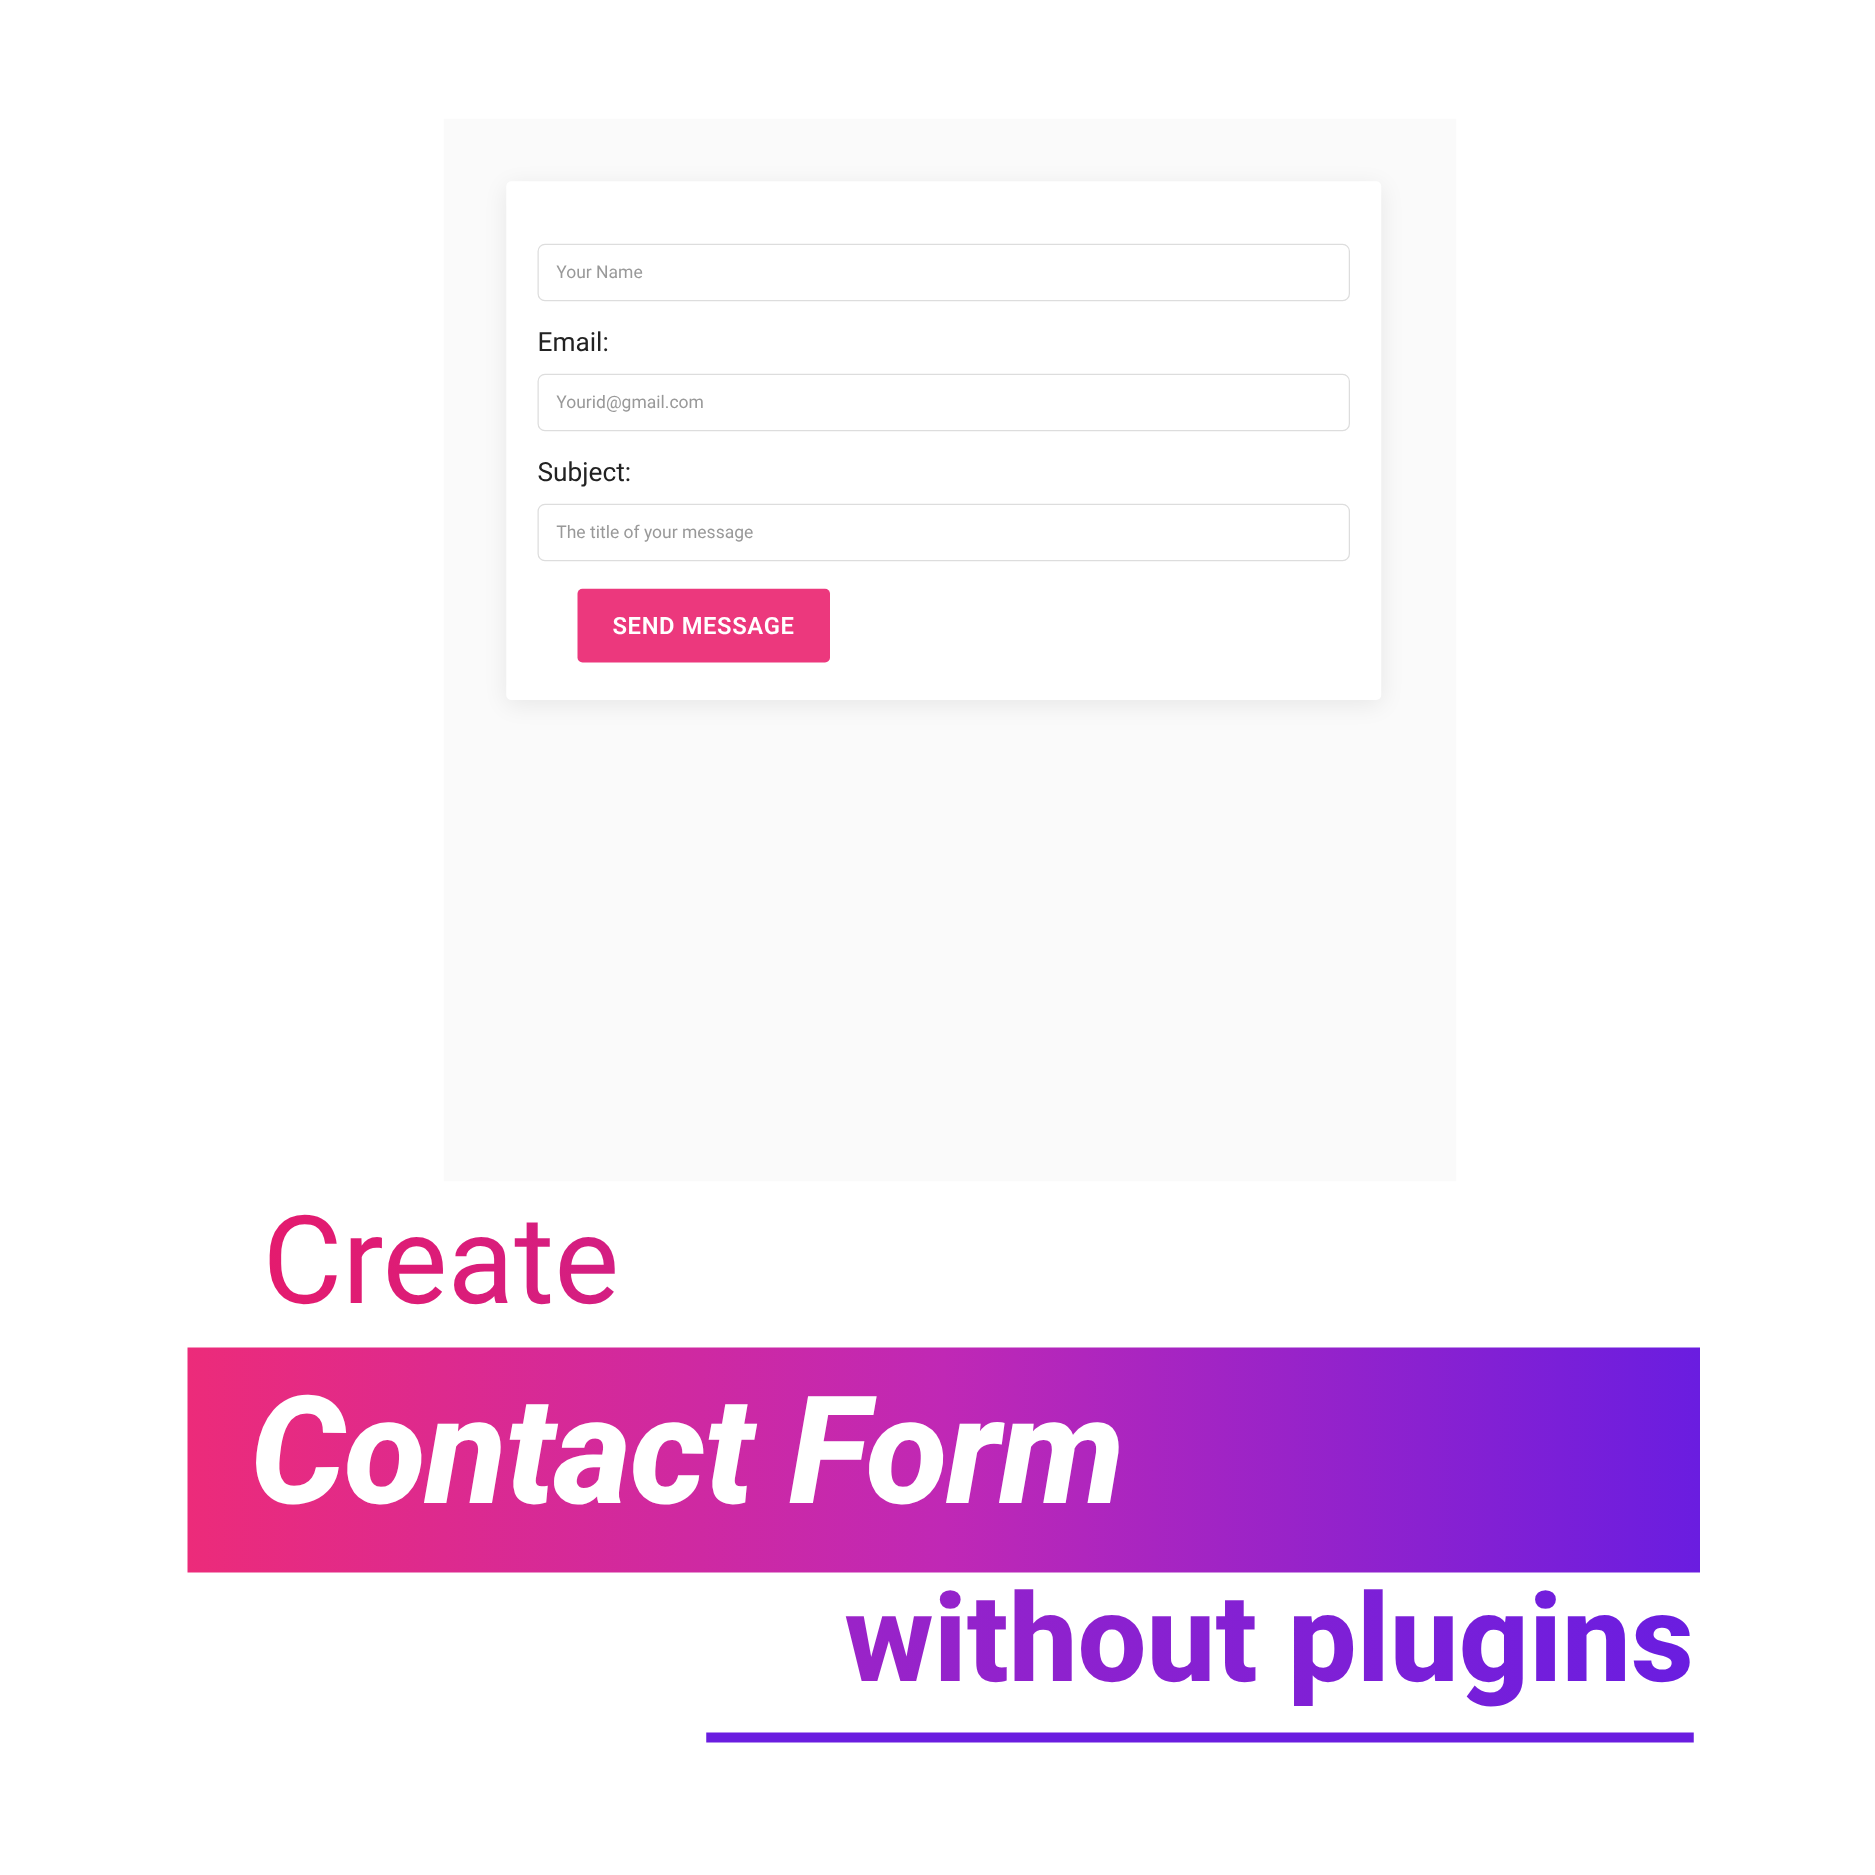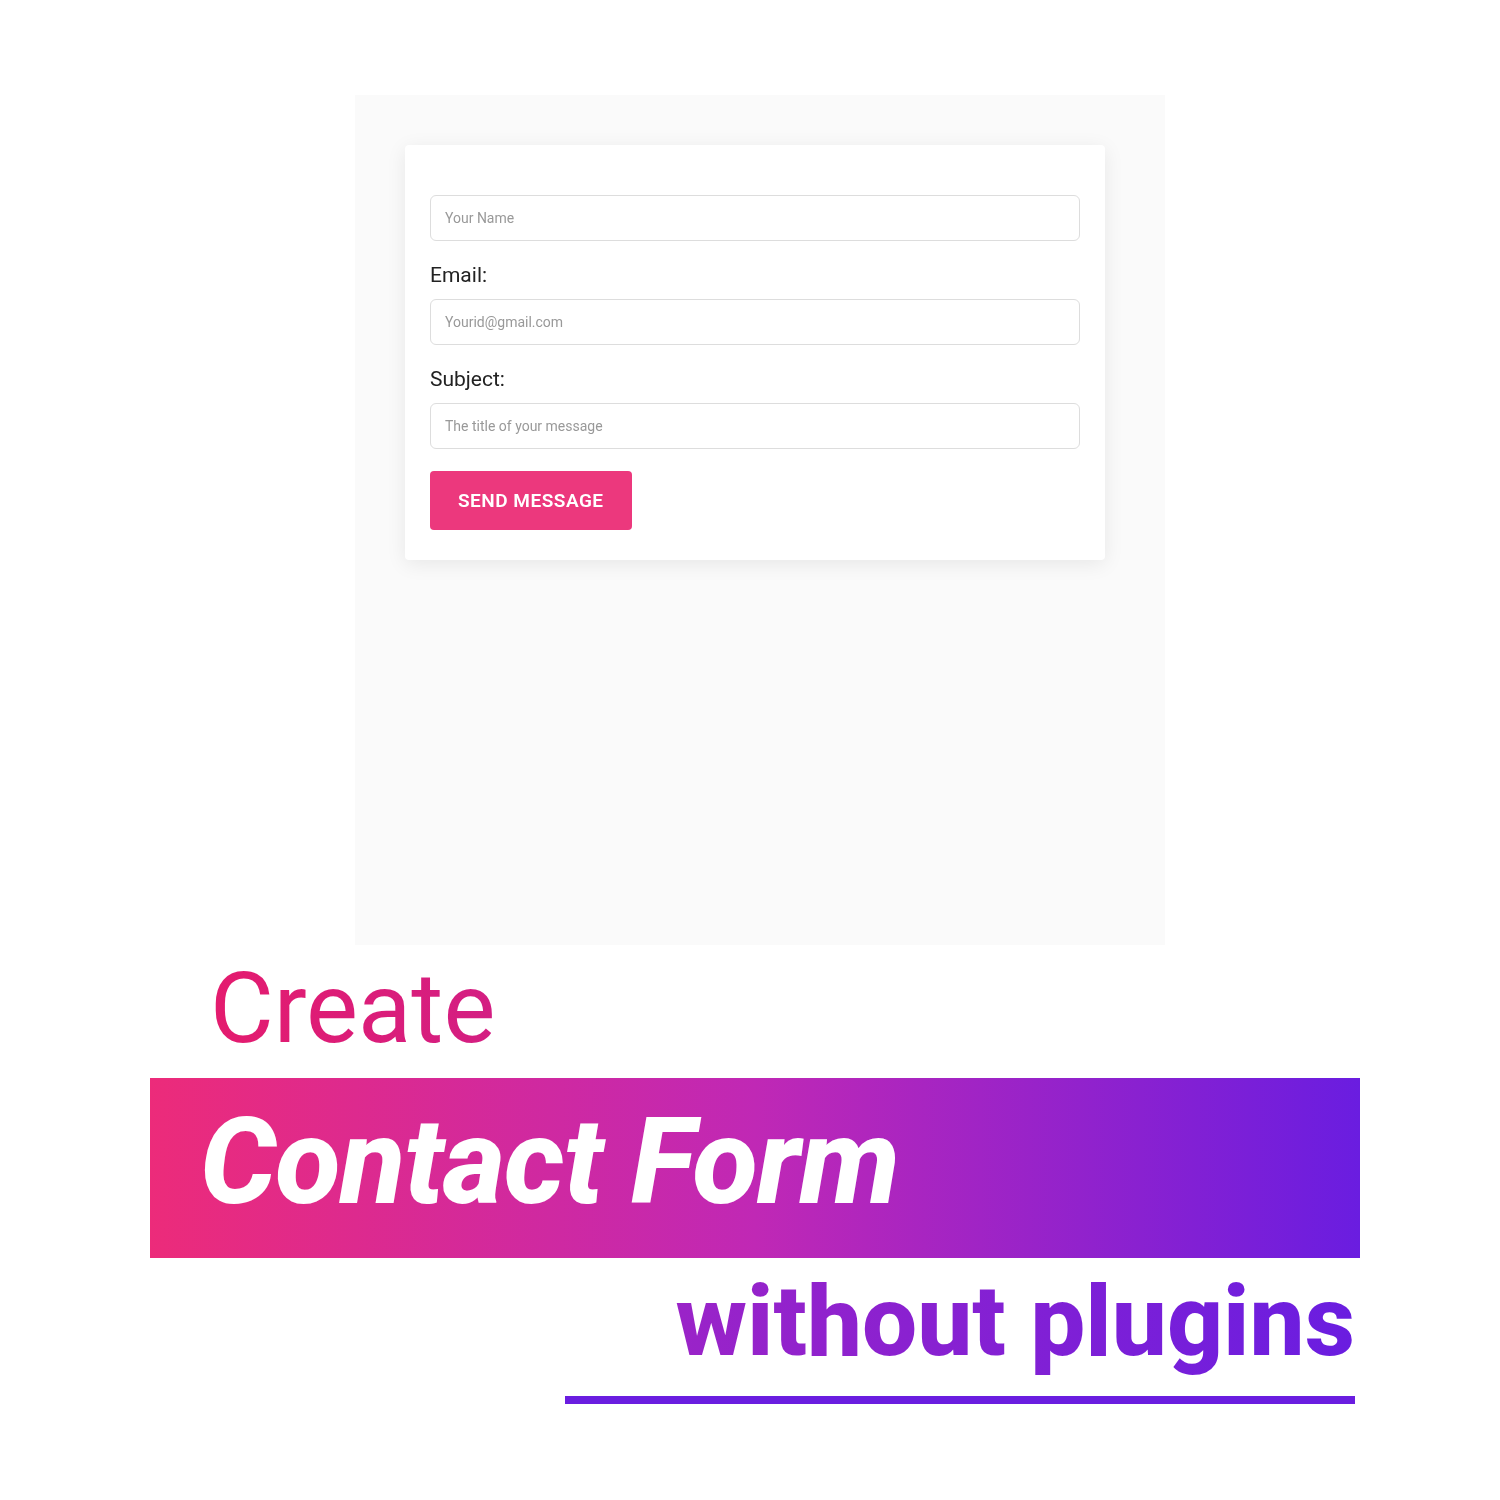--- a/index.html
+++ b/index.html
@@ -71,20 +71,21 @@
       background: #ec387d;
       color: #ffffff;
       border: none;
       padding: 18px 28px;
       font-size: 19px;
       font-weight: 600;
       letter-spacing: 0.5px;
       border-radius: 4px;
       cursor: pointer;
       font-family: inherit;
+      margin-left: 32px;
     }
     
     .headline {
       position: absolute;
       top: 960px;
       left: 150px;
       width: 1210px;
     }
     
     .headline-create {
@@ -95,21 +96,20 @@
       -webkit-text-fill-color: transparent;
       background-clip: text;
       line-height: 1;
       margin-bottom: 20px;
       margin-left: 60px;
     }
     
     .headline-banner {
       background: linear-gradient(90deg, #ec2b7a 0%, #c028b5 50%, #6a1de0 100%);
       padding: 12px 50px 24px 50px;
-      margin-bottom: 10px;
     }
     
     .headline-contact {
       font-size: 120px;
       font-weight: 800;
       font-style: italic;
       color: #ffffff;
       line-height: 1.2;
       letter-spacing: -1px;
     }

